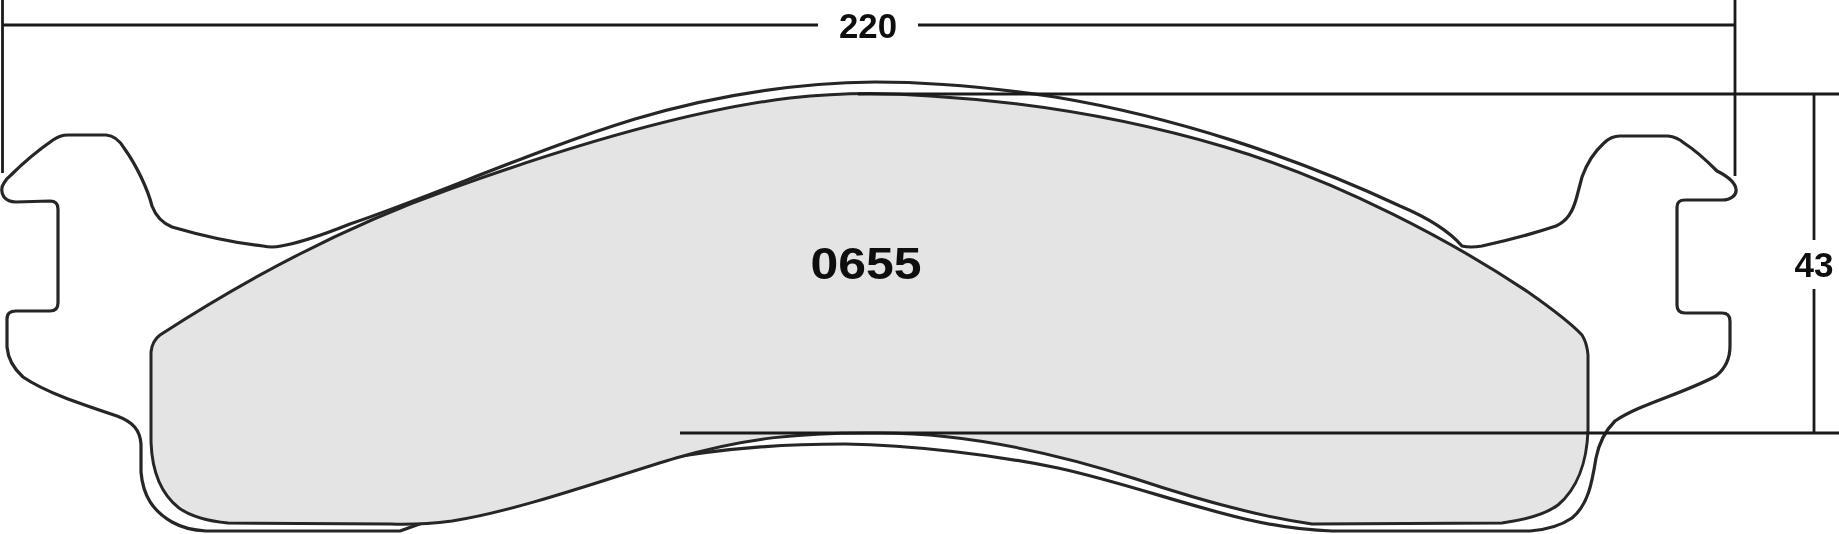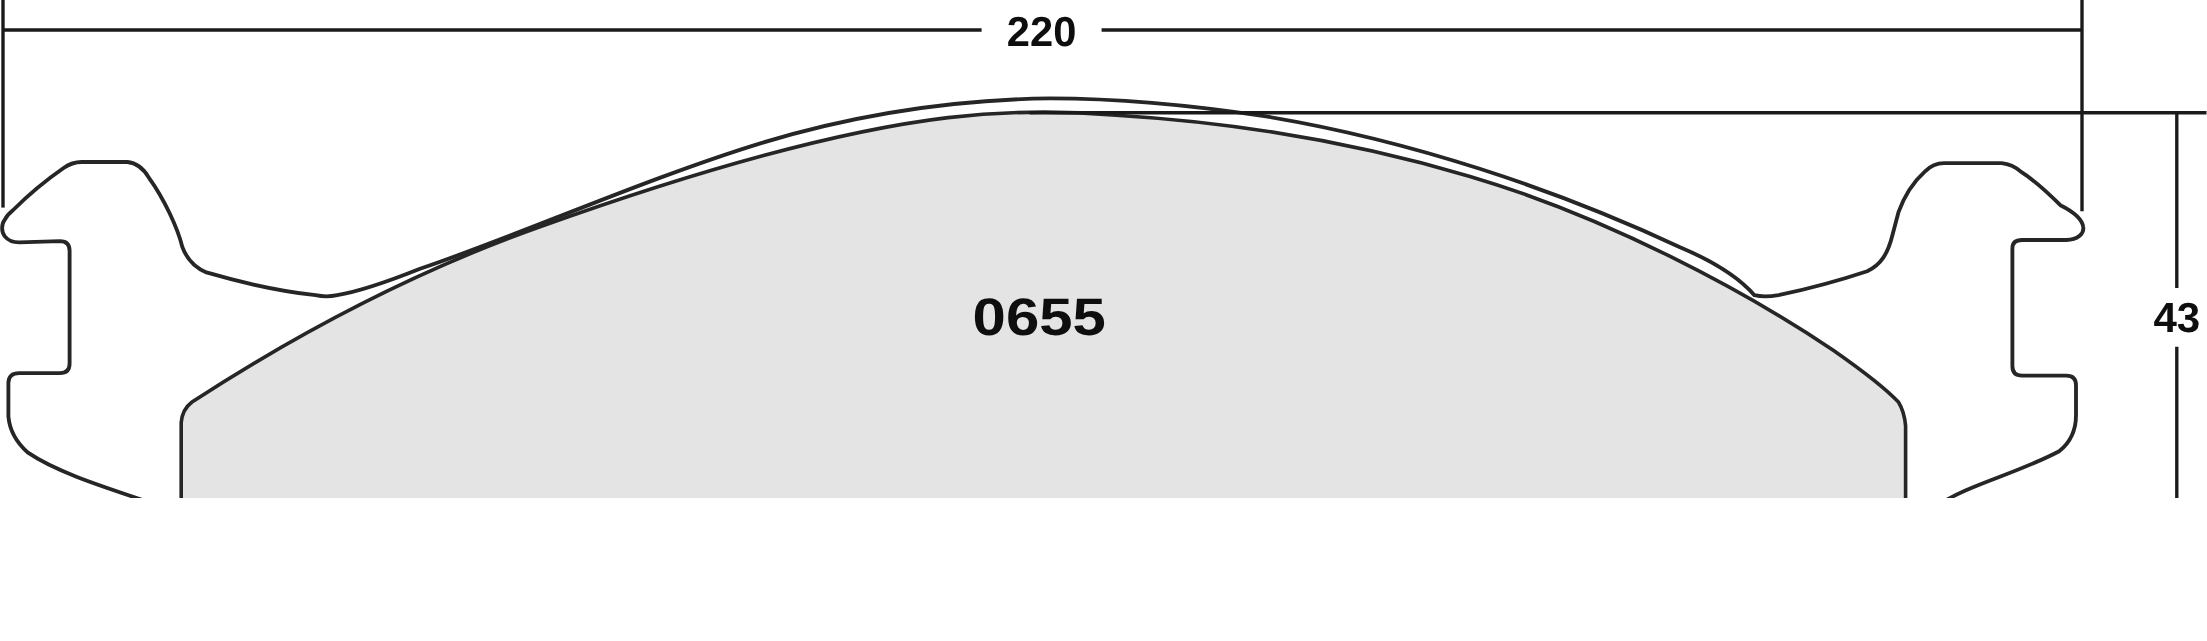--- a/index.html
+++ b/index.html
@@ -3,21 +3,21 @@
 <meta charset="utf-8">
 <style>
   html, body {
     margin: 0;
     padding: 0;
     background: #ffffff;
   }
   .drawing-stage {
     position: relative;
     width: 1839px;
-    height: 415px;
+    height: 534px;
     background: #ffffff;
     overflow: hidden;
     font-family: "Liberation Sans", sans-serif;
   }
   .drawing-stage svg {
     display: block;
     width: 1839px;
     height: 534px;
   }
   .dim-text {

